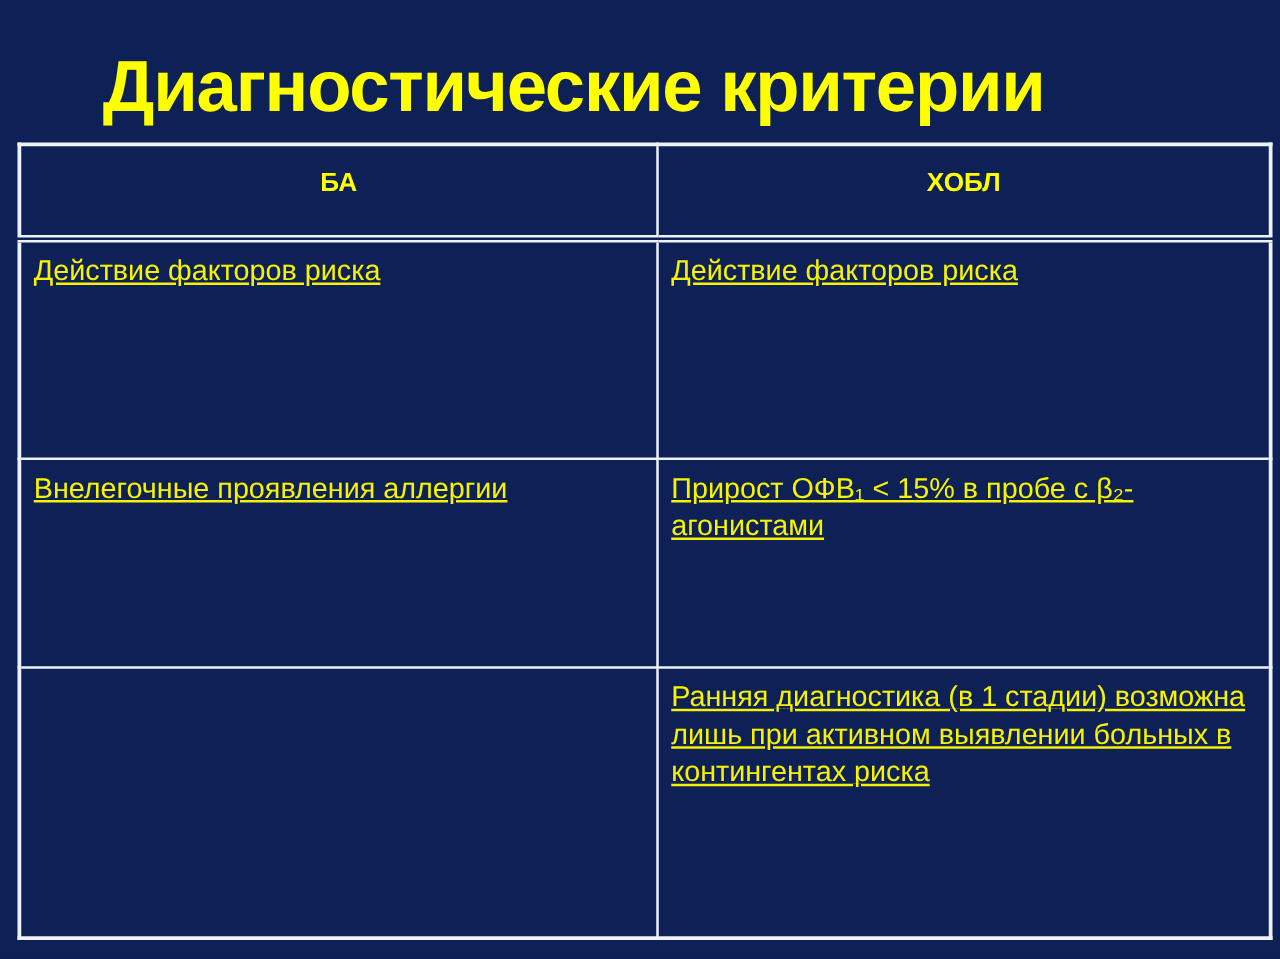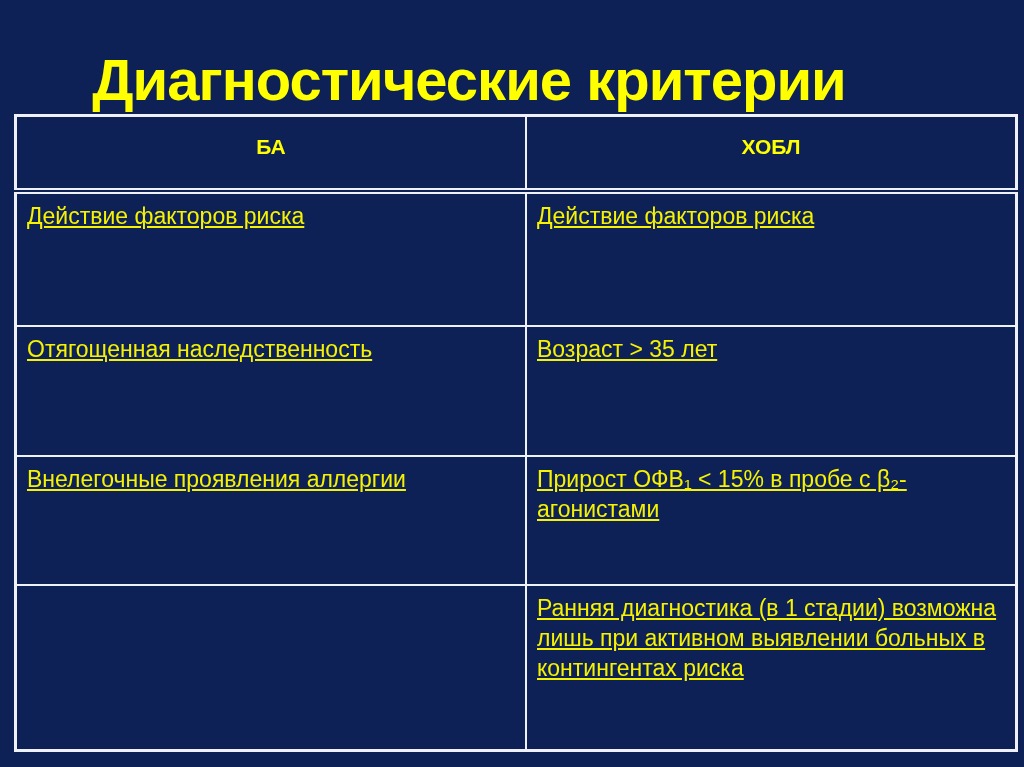--- a/index.html
+++ b/index.html
@@ -10,21 +10,21 @@
   }
   html,body{margin:0;padding:0;}
   body{
     width:1024px;height:767px;overflow:hidden;
     background:var(--bg);
     font-family:"Liberation Sans","DejaVu Sans",sans-serif;
   }
   .slide{position:relative;width:1024px;height:767px;background:var(--bg);}
   .slide-title{
     position:absolute;top:24px;left:0;width:912px;height:84px;
-    margin:13px;
+    margin:3px;
     display:flex;align-items:center;justify-content:center;
     color:var(--ink);
     font-size:58px;font-weight:bold;letter-spacing:-1px;
     white-space:nowrap;
   }
   table.cmp{
     position:absolute;left:14px;top:114px;
     width:1004px;height:638px;
     border-collapse:collapse;table-layout:fixed;
     border:3px solid var(--line);
@@ -72,24 +72,20 @@
       <tr>
         <th>БА</th>
         <th>ХОБЛ</th>
       </tr>
     </thead>
     <tbody>
       <tr class="r1">
         <td>Действие факторов риска</td>
         <td>Действие факторов риска</td>
       </tr>
-      <tr class="r2">
-        <td>Отягощенная наследственность</td>
-        <td>Возраст &gt; 35 лет</td>
-      </tr>
       <tr class="r5">
         <td>Внелегочные проявления аллергии</td>
         <td>Прирост ОФВ₁ &lt; 15% в пробе с β₂-агонистами</td>
       </tr>
       <tr class="r6">
         <td></td>
         <td>Ранняя диагностика (в 1 стадии) возможна лишь при активном выявлении больных в контингентах риска</td>
       </tr>
     </tbody>
   </table>

